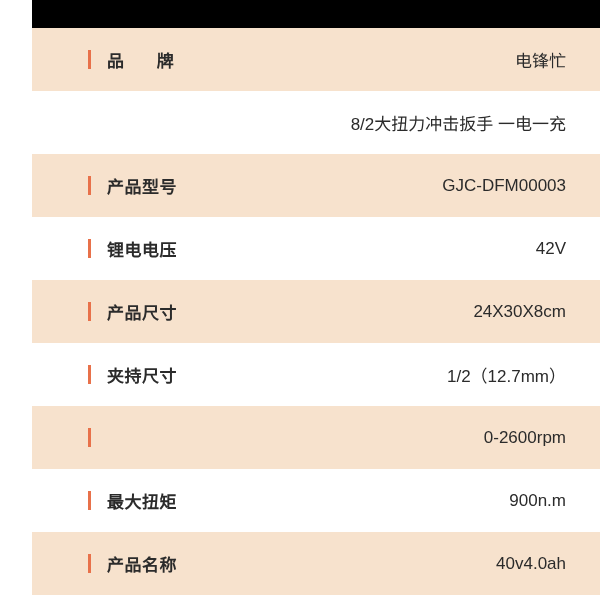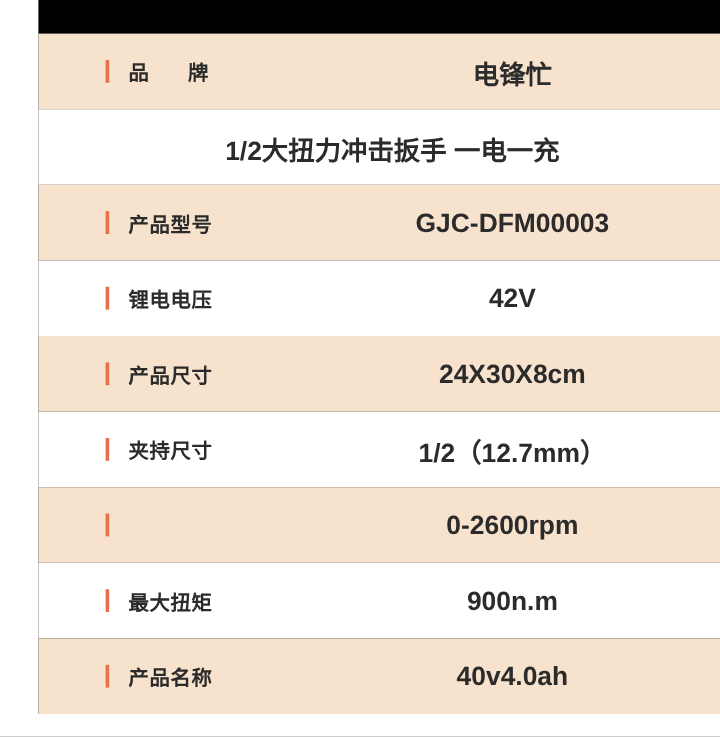--- a/index.html
+++ b/index.html
@@ -51,43 +51,43 @@
     font-weight: bold;
     color: #2b2b2b;
     letter-spacing: 0.5px;
     white-space: nowrap;
   }
   .label-text.wide {
     letter-spacing: 14px;
   }
   .value-text {
     flex: 1 1 auto;
-    text-align: center;
-    font-size: 22px;
-    font-weight: bold;
+    text-align: right;
+    font-size: 17px;
+    font-weight: normal;
     color: #2b2b2b;
     white-space: nowrap;
     padding-right: 10px;
   }
 </style>
 </head>
 <body>
 
 <div class="spec-sheet">
 
   <div class="spec-row tint">
     <div class="label-wrap">
       <span class="bar"></span>
       <span class="label-text wide">品    牌</span>
     </div>
     <div class="value-text">电锋忙</div>
   </div>
 
   <div class="spec-row plain">
-    <div class="value-text">1/2大扭力冲击扳手 一电一充</div>
+    <div class="value-text">8/2大扭力冲击扳手 一电一充</div>
   </div>
 
   <div class="spec-row tint">
     <div class="label-wrap">
       <span class="bar"></span>
       <span class="label-text">产品型号</span>
     </div>
     <div class="value-text">GJC-DFM00003</div>
   </div>
 

